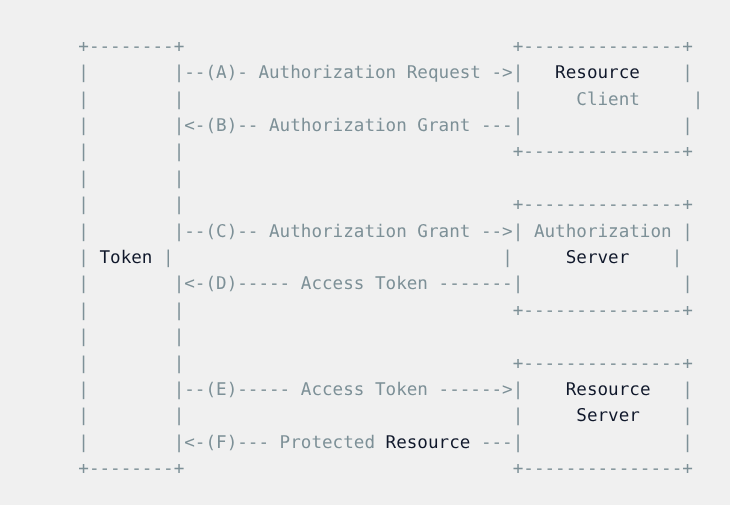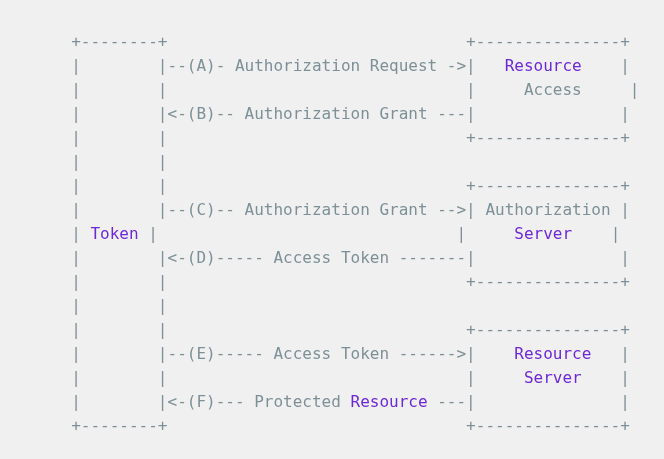--- a/index.html
+++ b/index.html
@@ -26,29 +26,29 @@
     top: 30px;
     margin: 0;
     font-family: "DejaVu Sans Mono", "Liberation Mono", monospace;
     font-size: 16px;
     line-height: 24px;
     letter-spacing: 0;
     white-space: pre;
     color: #7d9097;
   }
   pre.ascii span.fg  { color: #7d9097; }
-  pre.ascii span.red { color: #6d28d9; }
+  pre.ascii span.red { color: #0f172a; }
 </style>
 </head>
 <body>
 
 <div class="stage">
   <pre class="ascii"><span class="fg">     +--------+                               +---------------+</span>
 <span class="fg">     |        |--(A)- Authorization Request -&gt;|   </span><span class="red">Resource</span><span class="fg">    |</span>
-<span class="fg">     |        |                               |     Access     |</span>
+<span class="fg">     |        |                               |     Client     |</span>
 <span class="fg">     |        |&lt;-(B)-- Authorization Grant ---|               |</span>
 <span class="fg">     |        |                               +---------------+</span>
 <span class="fg">     |        |</span>
 <span class="fg">     |        |                               +---------------+</span>
 <span class="fg">     |        |--(C)-- Authorization Grant --&gt;| Authorization |</span>
 <span class="fg">     | </span><span class="red">Token</span><span class="fg"> |                               |     </span><span class="red">Server</span><span class="fg">    |</span>
 <span class="fg">     |        |&lt;-(D)----- Access Token -------|               |</span>
 <span class="fg">     |        |                               +---------------+</span>
 <span class="fg">     |        |</span>
 <span class="fg">     |        |                               +---------------+</span>

